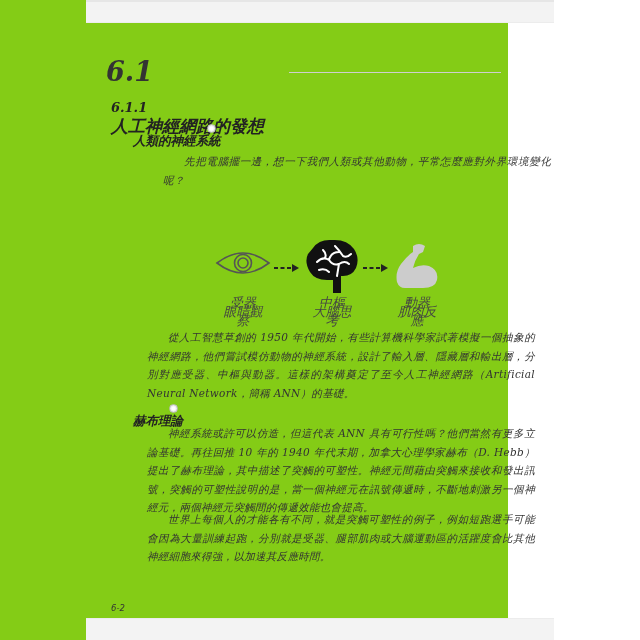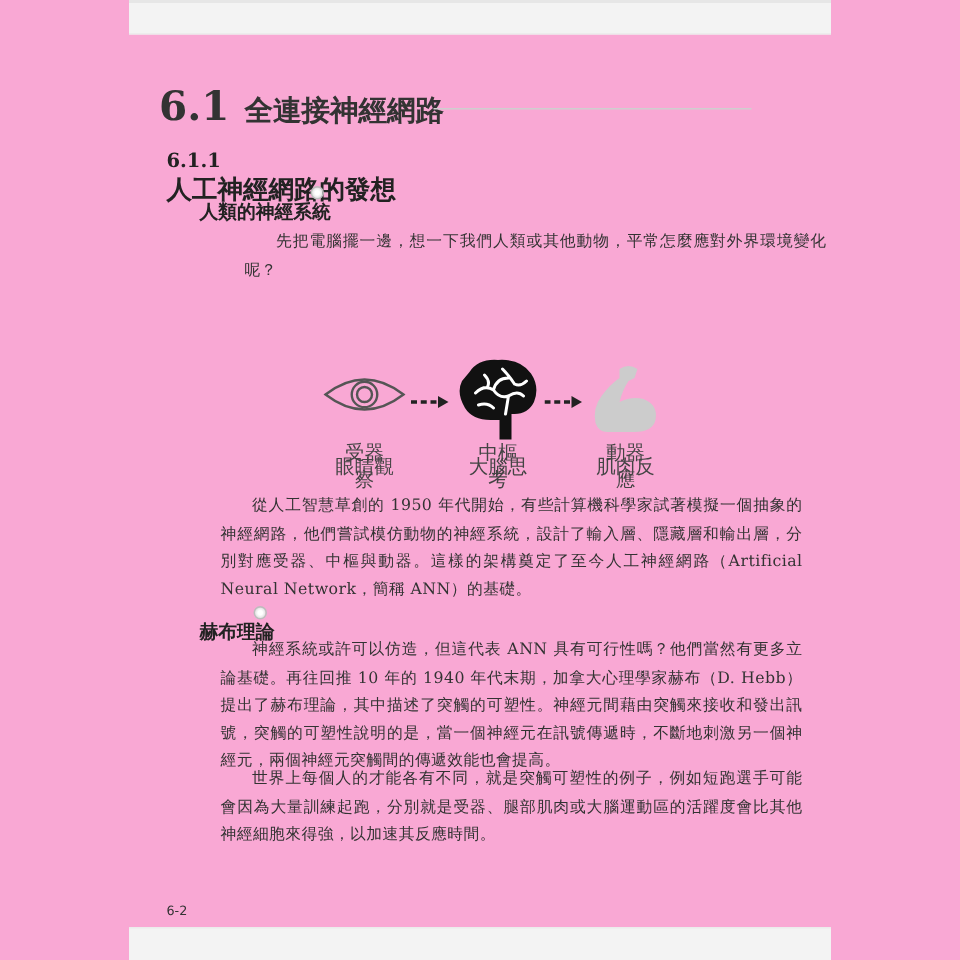--- a/index.html
+++ b/index.html
@@ -7,23 +7,24 @@
       padding: 0;
       width: 640px;
       height: 640px;
       background: #ffffff;
       overflow: hidden;
       font-family: "DejaVu Serif", "Liberation Serif", serif;
       color: #222;
     }
     .page {
       position: relative;
-      width: 640px;
+      width: 508px;
       height: 640px;
-      background: #f9a8d4;
+      background: #84cc16;
+      font-style: italic;
     }
     .band-top {
       position: absolute;
       left: 86px; top: 0;
       width: 468px; height: 22px;
       background: #f3f3f3;
       border-bottom: 1px solid #ececec;
     }
     .band-top::before {
       content: "";
@@ -148,21 +149,20 @@
   </style>
 </head>
 <body>
 
 <div class="page">
 
   <div class="band-top"></div>
 
   <div class="chapter-title">
     <span class="chapter-num">6.1</span>
-    <span class="chapter-text">全連接神經網路</span>
   </div>
   <div class="title-rule"></div>
 
   <div class="section-title">
     <span class="section-num">6.1.1</span>
     <span class="section-text">人工神經網路的發想</span>
   </div>
 
   <div class="sub-heading" style="top:124px;">
     <span class="bullet-icon"></span>

